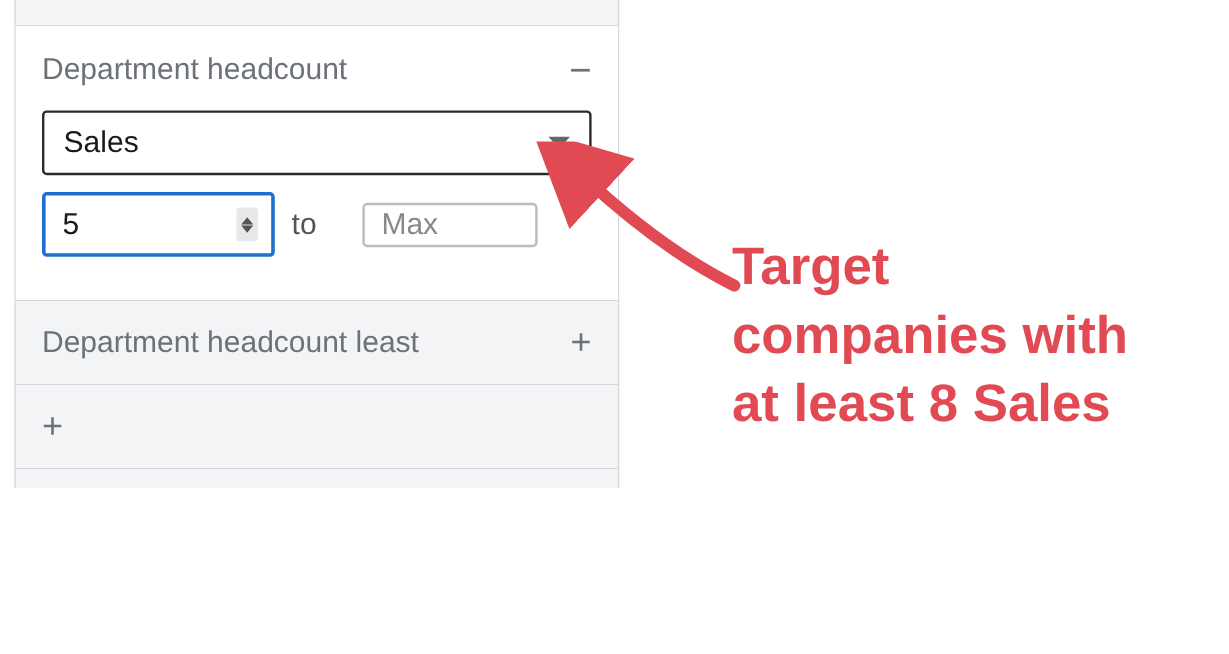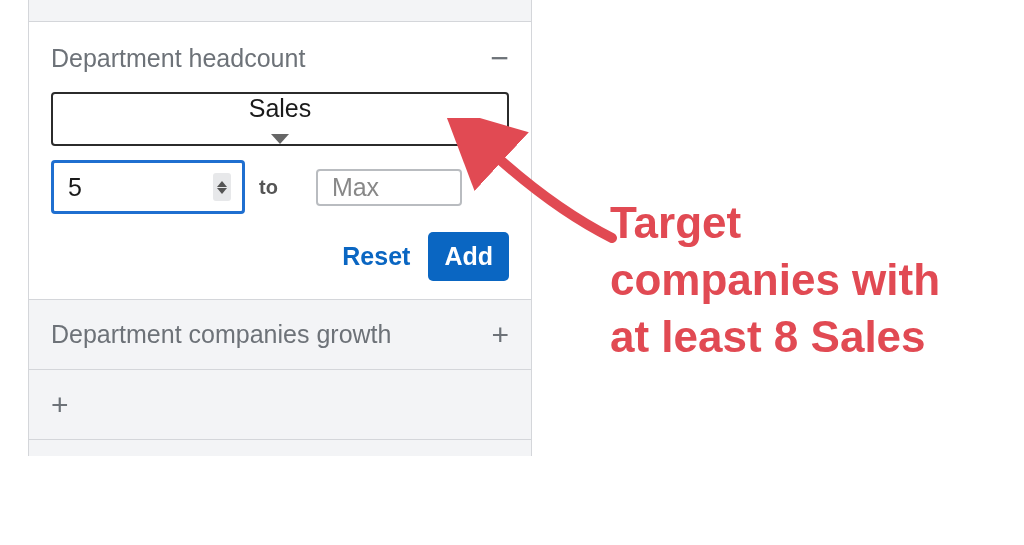--- a/index.html
+++ b/index.html
@@ -6,21 +6,21 @@
     body {
       font-family: -apple-system, BlinkMacSystemFont, "Segoe UI", Helvetica, Arial, sans-serif;
       background: #fff;
       width: 1024px;
       height: 545px;
       position: relative;
     }
     .filter-panel {
       position: absolute;
       top: 0;
-      left: 28px;
+      left: 12px;
       width: 504px;
     }
     .panel-top-sliver {
       height: 22px;
       background: #f3f4f6;
       border: 1px solid #d4d6da;
       border-top: none;
     }
     .expanded-section {
       background: #fff;
@@ -47,25 +47,24 @@
       font-weight: 300;
     }
     .select-box {
       width: 100%;
       height: 54px;
       border: 2px solid #2b2b2b;
       border-radius: 4px;
       display: flex;
       align-items: center;
       justify-content: space-between;
-      padding: 0 28px;
+      padding: 0 16px;
       cursor: pointer;
       margin-bottom: 14px;
       background: #fff;
-      flex-direction: column;
     }
     .select-value {
       font-size: 25px;
       color: #1a1a1a;
       font-weight: 500;
     }
     .caret-down {
       width: 0; height: 0;
       border-left: 9px solid transparent;
       border-right: 9px solid transparent;
@@ -120,23 +119,22 @@
     }
     .stepper .arrow-up, .stepper .arrow-down {
       width: 0; height: 0;
       border-left: 5px solid transparent;
       border-right: 5px solid transparent;
       cursor: pointer;
     }
     .stepper .arrow-up { border-bottom: 6px solid #555; }
     .stepper .arrow-down { border-top: 6px solid #555; }
     .to-label {
-      font-size: 20px;
+      font-size: 25px;
       color: #555;
-      font-weight: bold;
     }
     .max-wrap {
       flex: 0 0 170px;
       height: 37px;
       padding-left: 24px;
     }
     .actions-row {
       display: flex;
       justify-content: flex-end;
       align-items: center;
@@ -225,28 +223,24 @@
           <span class="arrow-up"></span>
           <span class="arrow-down"></span>
         </div>
       </div>
       <span class="to-label">to</span>
       <div class="num-input-wrap max-wrap">
         <input class="num-input empty" placeholder="Max" style="">
       </div>
     </div>
 
-    <div class="actions-row">
-      <span class="reset-link">Reset</span>
-      <button class="add-button">Add</button>
-    </div>
   </div>
 
   <div class="collapsed-row">
-    <span class="section-title">Department companies growth</span>
+    <span class="section-title">Department headcount least</span>
     <span class="plus">+</span>
   </div>
 
   <div class="collapsed-row">
     <span class="plus">+</span>
   </div>
 
   <div class="panel-bottom-sliver"></div>
 </div>
 

